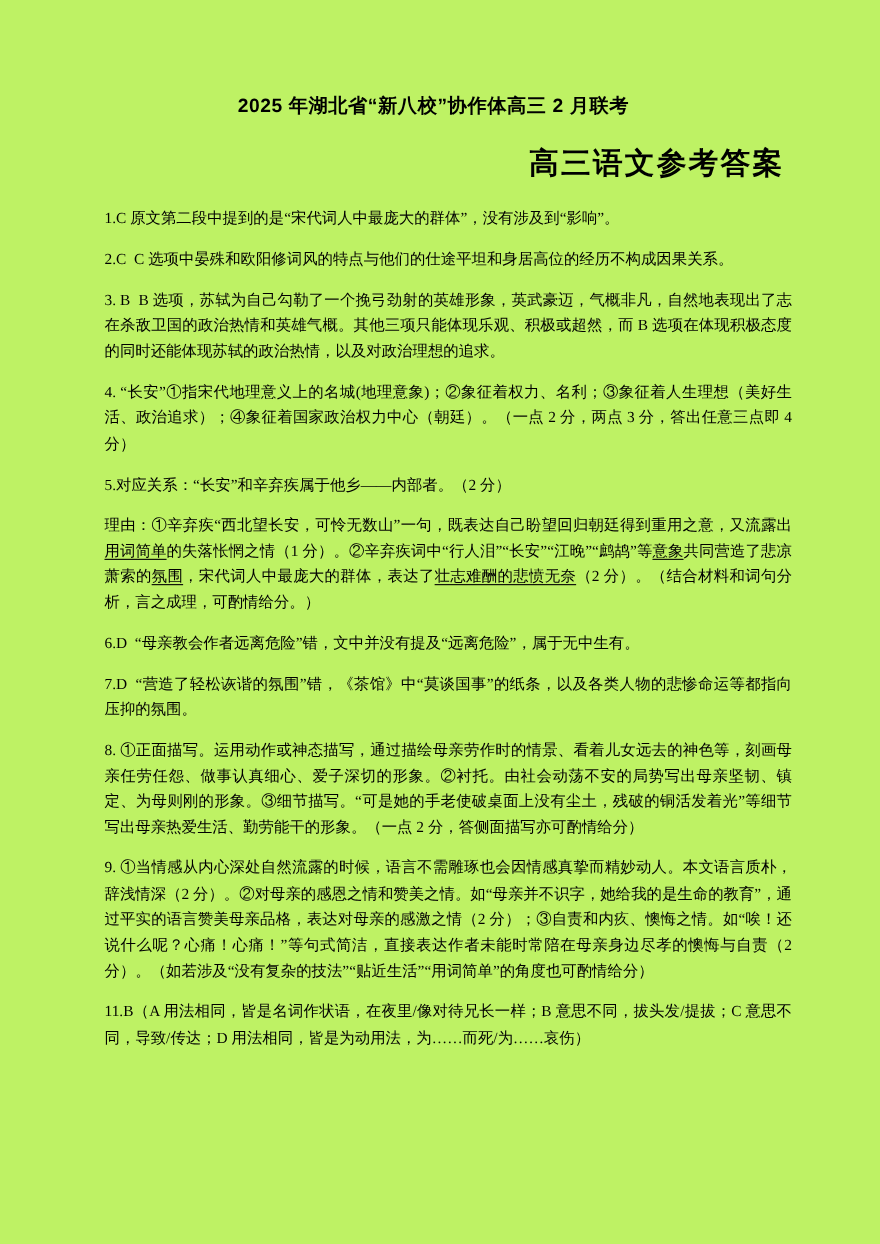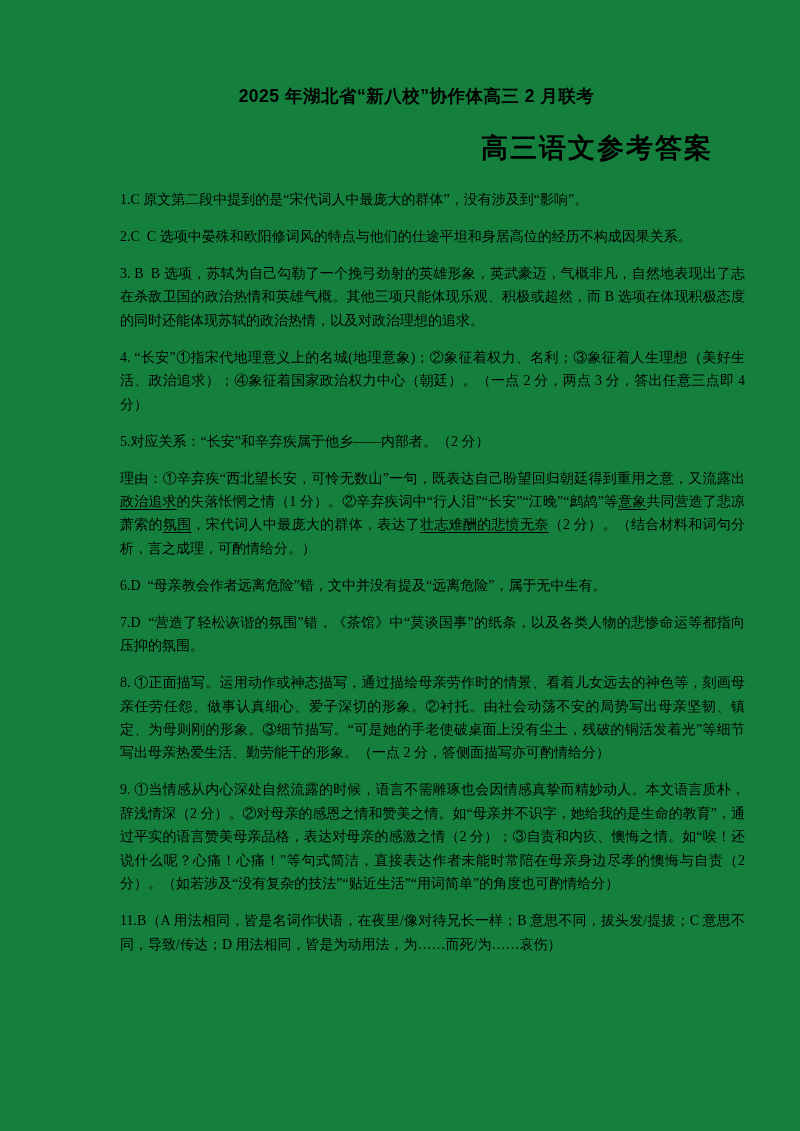--- a/index.html
+++ b/index.html
@@ -11,22 +11,22 @@
   body {
     width: 800px;
     height: 1131px;
     overflow: hidden;
     font-family: "Liberation Serif", "DejaVu Serif", serif;
   }
   .page {
     box-sizing: border-box;
     width: 800px;
     height: 1131px;
-    padding: 86px 87px 0 120px;
-    background: #15803d;
+    padding: 86px 87px 0 75px;
+    background: #bef264;
   }
   .exam-title {
     margin: 0 0 26px 0;
     font-family: "Liberation Sans", "DejaVu Sans", sans-serif;
     font-weight: 700;
     font-size: 17.5px;
     line-height: 21px;
     text-align: center;
     letter-spacing: 0.5px;
     color: #000;
@@ -36,20 +36,21 @@
     font-family: "Liberation Sans", "DejaVu Sans", sans-serif;
     font-weight: 700;
     font-size: 27px;
     line-height: 31px;
     text-align: right;
     letter-spacing: 2px;
     color: #000;
   }
   .answers {
     width: 625px;
+    margin-left: 20px;
   }
   .para {
     margin: 0 0 13.6px 0;
     font-size: 14px;
     line-height: 23.4px;
     text-align: justify;
     text-align-last: left;
     white-space: pre-wrap;
     color: #000;
   }
@@ -68,20 +69,20 @@
     <h1 class="exam-title">2025 年湖北省“新八校”协作体高三 2 月联考</h1>
     <h2 class="answer-title">高三语文参考答案</h2>
   </header>
 
   <main class="answers" id="answers">
       <p class="para"><span class="">1.C 原文第二段中提到的是“宋代词人中最庞大的群体”，没有涉及到“影响”。</span></p>
       <p class="para"><span class="">2.C  C 选项中晏殊和欧阳修词风的特点与他们的仕途平坦和身居高位的经历不构成因果关系。</span></p>
       <p class="para"><span class="">3. B  B 选项，苏轼为自己勾勒了一个挽弓劲射的英雄形象，英武豪迈，气概非凡，自然地表现出了志在杀敌卫国的政治热情和英雄气概。其他三项只能体现乐观、积极或超然，而 B 选项在体现积极态度的同时还能体现苏轼的政治热情，以及对政治理想的追求。</span></p>
       <p class="para"><span class="">4. “长安”①指宋代地理意义上的名城(地理意象)；②象征着权力、名利；③象征着人生理想（美好生活、政治追求）；④象征着国家政治权力中心（朝廷）。（一点 2 分，两点 3 分，答出任意三点即 4 分）</span></p>
       <p class="para"><span class="">5.对应关系：“长安”和辛弃疾属于他乡——内部者。（2 分）</span></p>
-      <p class="para"><span class="">理由：①辛弃疾“西北望长安，可怜无数山”一句，既表达自己盼望回归朝廷得到重用之意，又流露出</span><span class="u">政治追求</span><span class="">的失落怅惘之情（1 分）。②辛弃疾词中“行人泪”“长安”“江晚”“鹧鸪”等</span><span class="u">意象</span><span class="">共同营造了悲凉萧索的</span><span class="u">氛围</span><span class="">，宋代词人中最庞大的群体，表达了</span><span class="u">壮志难酬的悲愤无奈</span><span class="">（2 分）。（结合材料和词句分析，言之成理，可酌情给分。）</span></p>
+      <p class="para"><span class="">理由：①辛弃疾“西北望长安，可怜无数山”一句，既表达自己盼望回归朝廷得到重用之意，又流露出</span><span class="u">用词简单</span><span class="">的失落怅惘之情（1 分）。②辛弃疾词中“行人泪”“长安”“江晚”“鹧鸪”等</span><span class="u">意象</span><span class="">共同营造了悲凉萧索的</span><span class="u">氛围</span><span class="">，宋代词人中最庞大的群体，表达了</span><span class="u">壮志难酬的悲愤无奈</span><span class="">（2 分）。（结合材料和词句分析，言之成理，可酌情给分。）</span></p>
       <p class="para"><span class="">6.D  “母亲教会作者远离危险”错，文中并没有提及“远离危险”，属于无中生有。</span></p>
       <p class="para"><span class="">7.D  “营造了轻松诙谐的氛围”错，《茶馆》中“莫谈国事”的纸条，以及各类人物的悲惨命运等都指向压抑的氛围。</span></p>
       <p class="para"><span class="">8. ①正面描写。运用动作或神态描写，通过描绘母亲劳作时的情景、看着儿女远去的神色等，刻画母亲任劳任怨、做事认真细心、爱子深切的形象。②衬托。由社会动荡不安的局势写出母亲坚韧、镇定、为母则刚的形象。③细节描写。“可是她的手老使破桌面上没有尘土，残破的铜活发着光”等细节写出母亲热爱生活、勤劳能干的形象。（一点 2 分，答侧面描写亦可酌情给分）</span></p>
       <p class="para"><span class="">9. ①当情感从内心深处自然流露的时候，语言不需雕琢也会因情感真挚而精妙动人。本文语言质朴，辞浅情深（2 分）。②对母亲的感恩之情和赞美之情。如“母亲并不识字，她给我的是生命的教育”，通过平实的语言赞美母亲品格，表达对母亲的感激之情（2 分）；③自责和内疚、懊悔之情。如“唉！还说什么呢？心痛！心痛！”等句式简洁，直接表达作者未能时常陪在母亲身边尽孝的懊悔与自责（2 分）。（如若涉及“没有复杂的技法”“贴近生活”“用词简单”的角度也可酌情给分）</span></p>
       <p class="para"><span class="">11.B（A 用法相同，皆是名词作状语，在夜里/像对待兄长一样；B 意思不同，拔头发/提拔；C 意思不同，导致/传达；D 用法相同，皆是为动用法，为……而死/为……哀伤）</span></p>
     </main>
 </div>
 
 </body></html>

